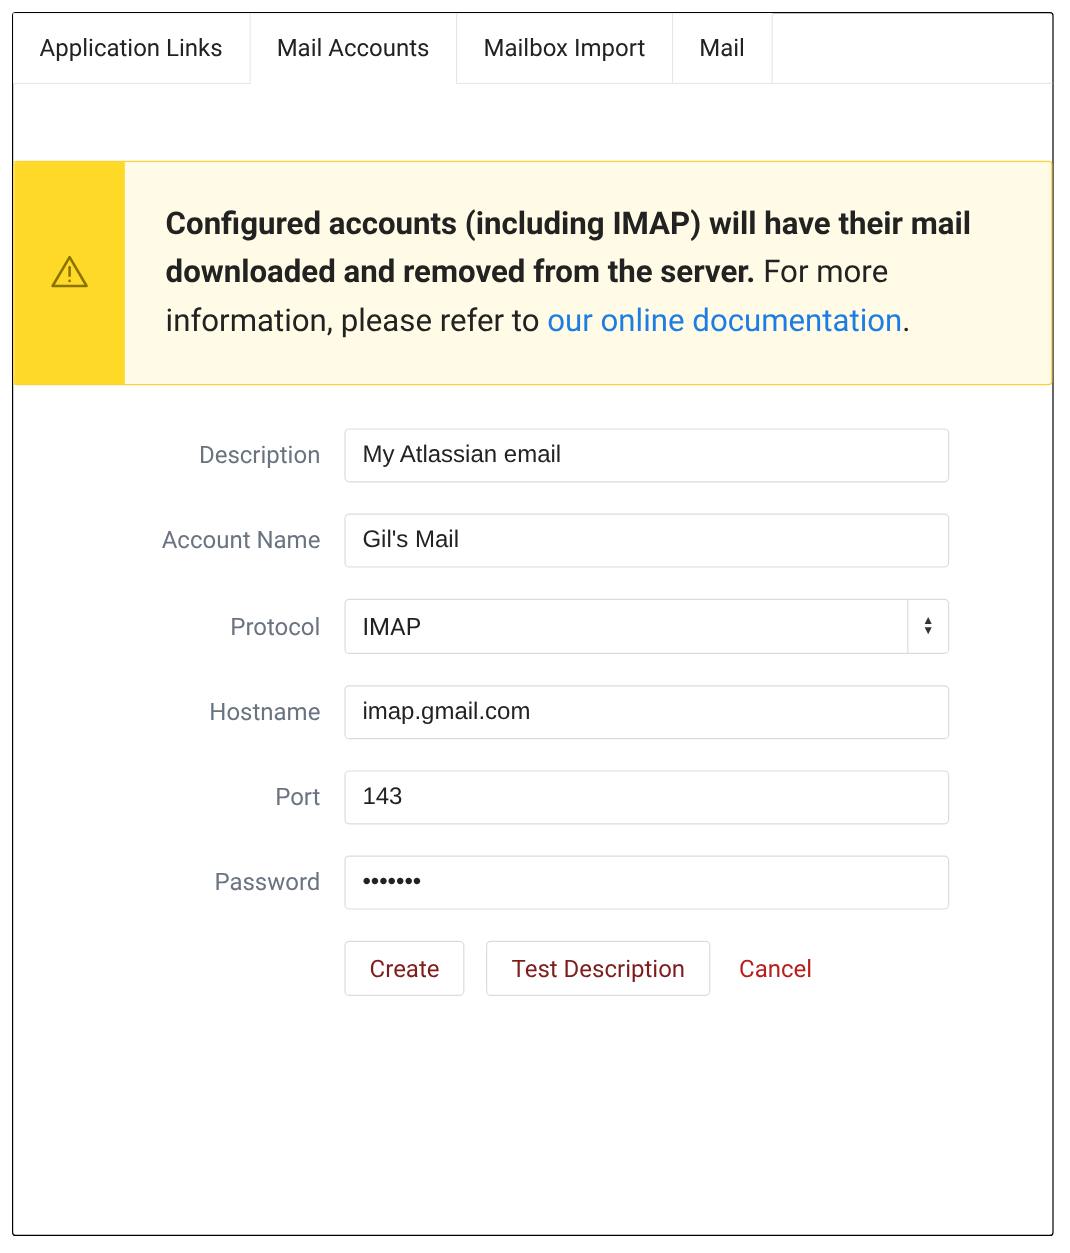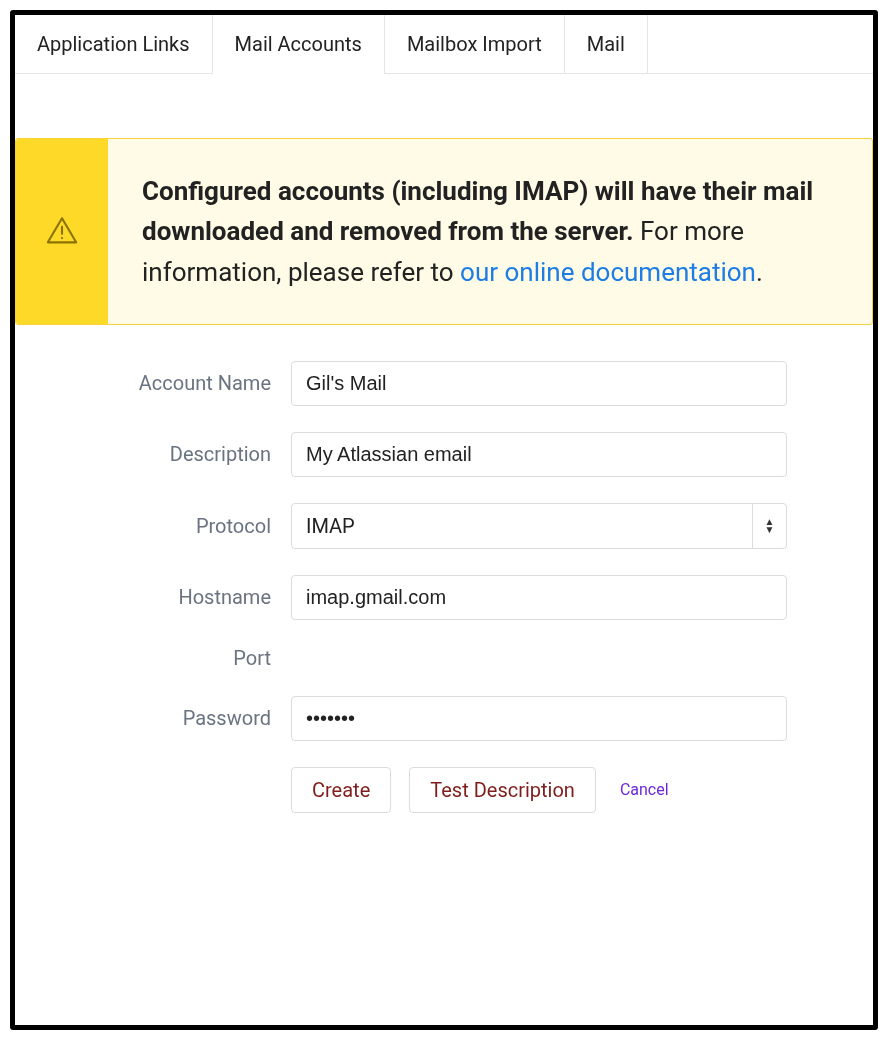--- a/index.html
+++ b/index.html
@@ -5,21 +5,21 @@
     * { box-sizing: border-box; }
     body {
       margin: 0;
       font-family: -apple-system, BlinkMacSystemFont, "Segoe UI", Roboto, Helvetica, Arial, sans-serif;
       font-size: 14px;
       color: #222;
       background: #fff;
       padding: 10px;
     }
     .panel {
-      border: 5px solid #000000;
+      border: 1px solid #000000;
       border-radius: 3px;
       width: 868px;
       min-height: 1020px;
       padding-bottom: 20px;
     }
     
     .tabs {
       display: flex;
       align-items: stretch;
       border-bottom: 1px solid #e6e6e6;
@@ -139,24 +139,24 @@
       border: 1px solid #dcdcdc;
       background: #fff;
       border-radius: 4px;
       padding: 10px 20px;
       font-size: 20px;
       color: #7f1d1d;
       cursor: pointer;
       font-family: inherit;
     }
     .link-btn {
-      color: #6d28d9;
+      color: #b91c1c;
       background: none;
       border: none;
-      font-size: 16px;
+      font-size: 20px;
       cursor: pointer;
       padding: 10px 6px;
       font-family: inherit;
     }
   </style>
 </head>
 <body>
 
 <div class="panel">
 
@@ -178,30 +178,30 @@
       </span>
     </div>
     <div class="alert-body">
       <b>Configured accounts (including IMAP) will have their mail downloaded and removed from the server.</b><span> For more information, please refer to </span><a href="#">our online documentation</a><span>.</span>
     </div>
   </div>
 
   <div class="form">
 
     <div class="row">
+      <div class="label">Description</div>
+      <div class="control">
+        <input class="text-input" type="text" value="My Atlassian email" style="">
+      </div>
+    </div>
+
+    <div class="row">
       <div class="label">Account Name</div>
       <div class="control">
         <input class="text-input" type="text" value="Gil's Mail" style="">
-      </div>
-    </div>
-
-    <div class="row">
-      <div class="label">Description</div>
-      <div class="control">
-        <input class="text-input" type="text" value="My Atlassian email" style="">
       </div>
     </div>
 
     <div class="row">
       <div class="label">Protocol</div>
       <div class="control">
         <div class="select-wrap">
           <div class="select-value">IMAP</div>
           <div class="select-arrows">
             <span class="up">▲</span>
@@ -213,20 +213,23 @@
 
     <div class="row">
       <div class="label">Hostname</div>
       <div class="control">
         <input class="text-input" type="text" value="imap.gmail.com" style="">
       </div>
     </div>
 
     <div class="row">
       <div class="label">Port</div>
+      <div class="control">
+        <input class="text-input" type="text" value="143" style="">
+      </div>
     </div>
 
 
     <div class="row">
       <div class="label">Password</div>
       <div class="control">
         <input class="text-input" type="text" value="•••••••" style="">
       </div>
     </div>
 

